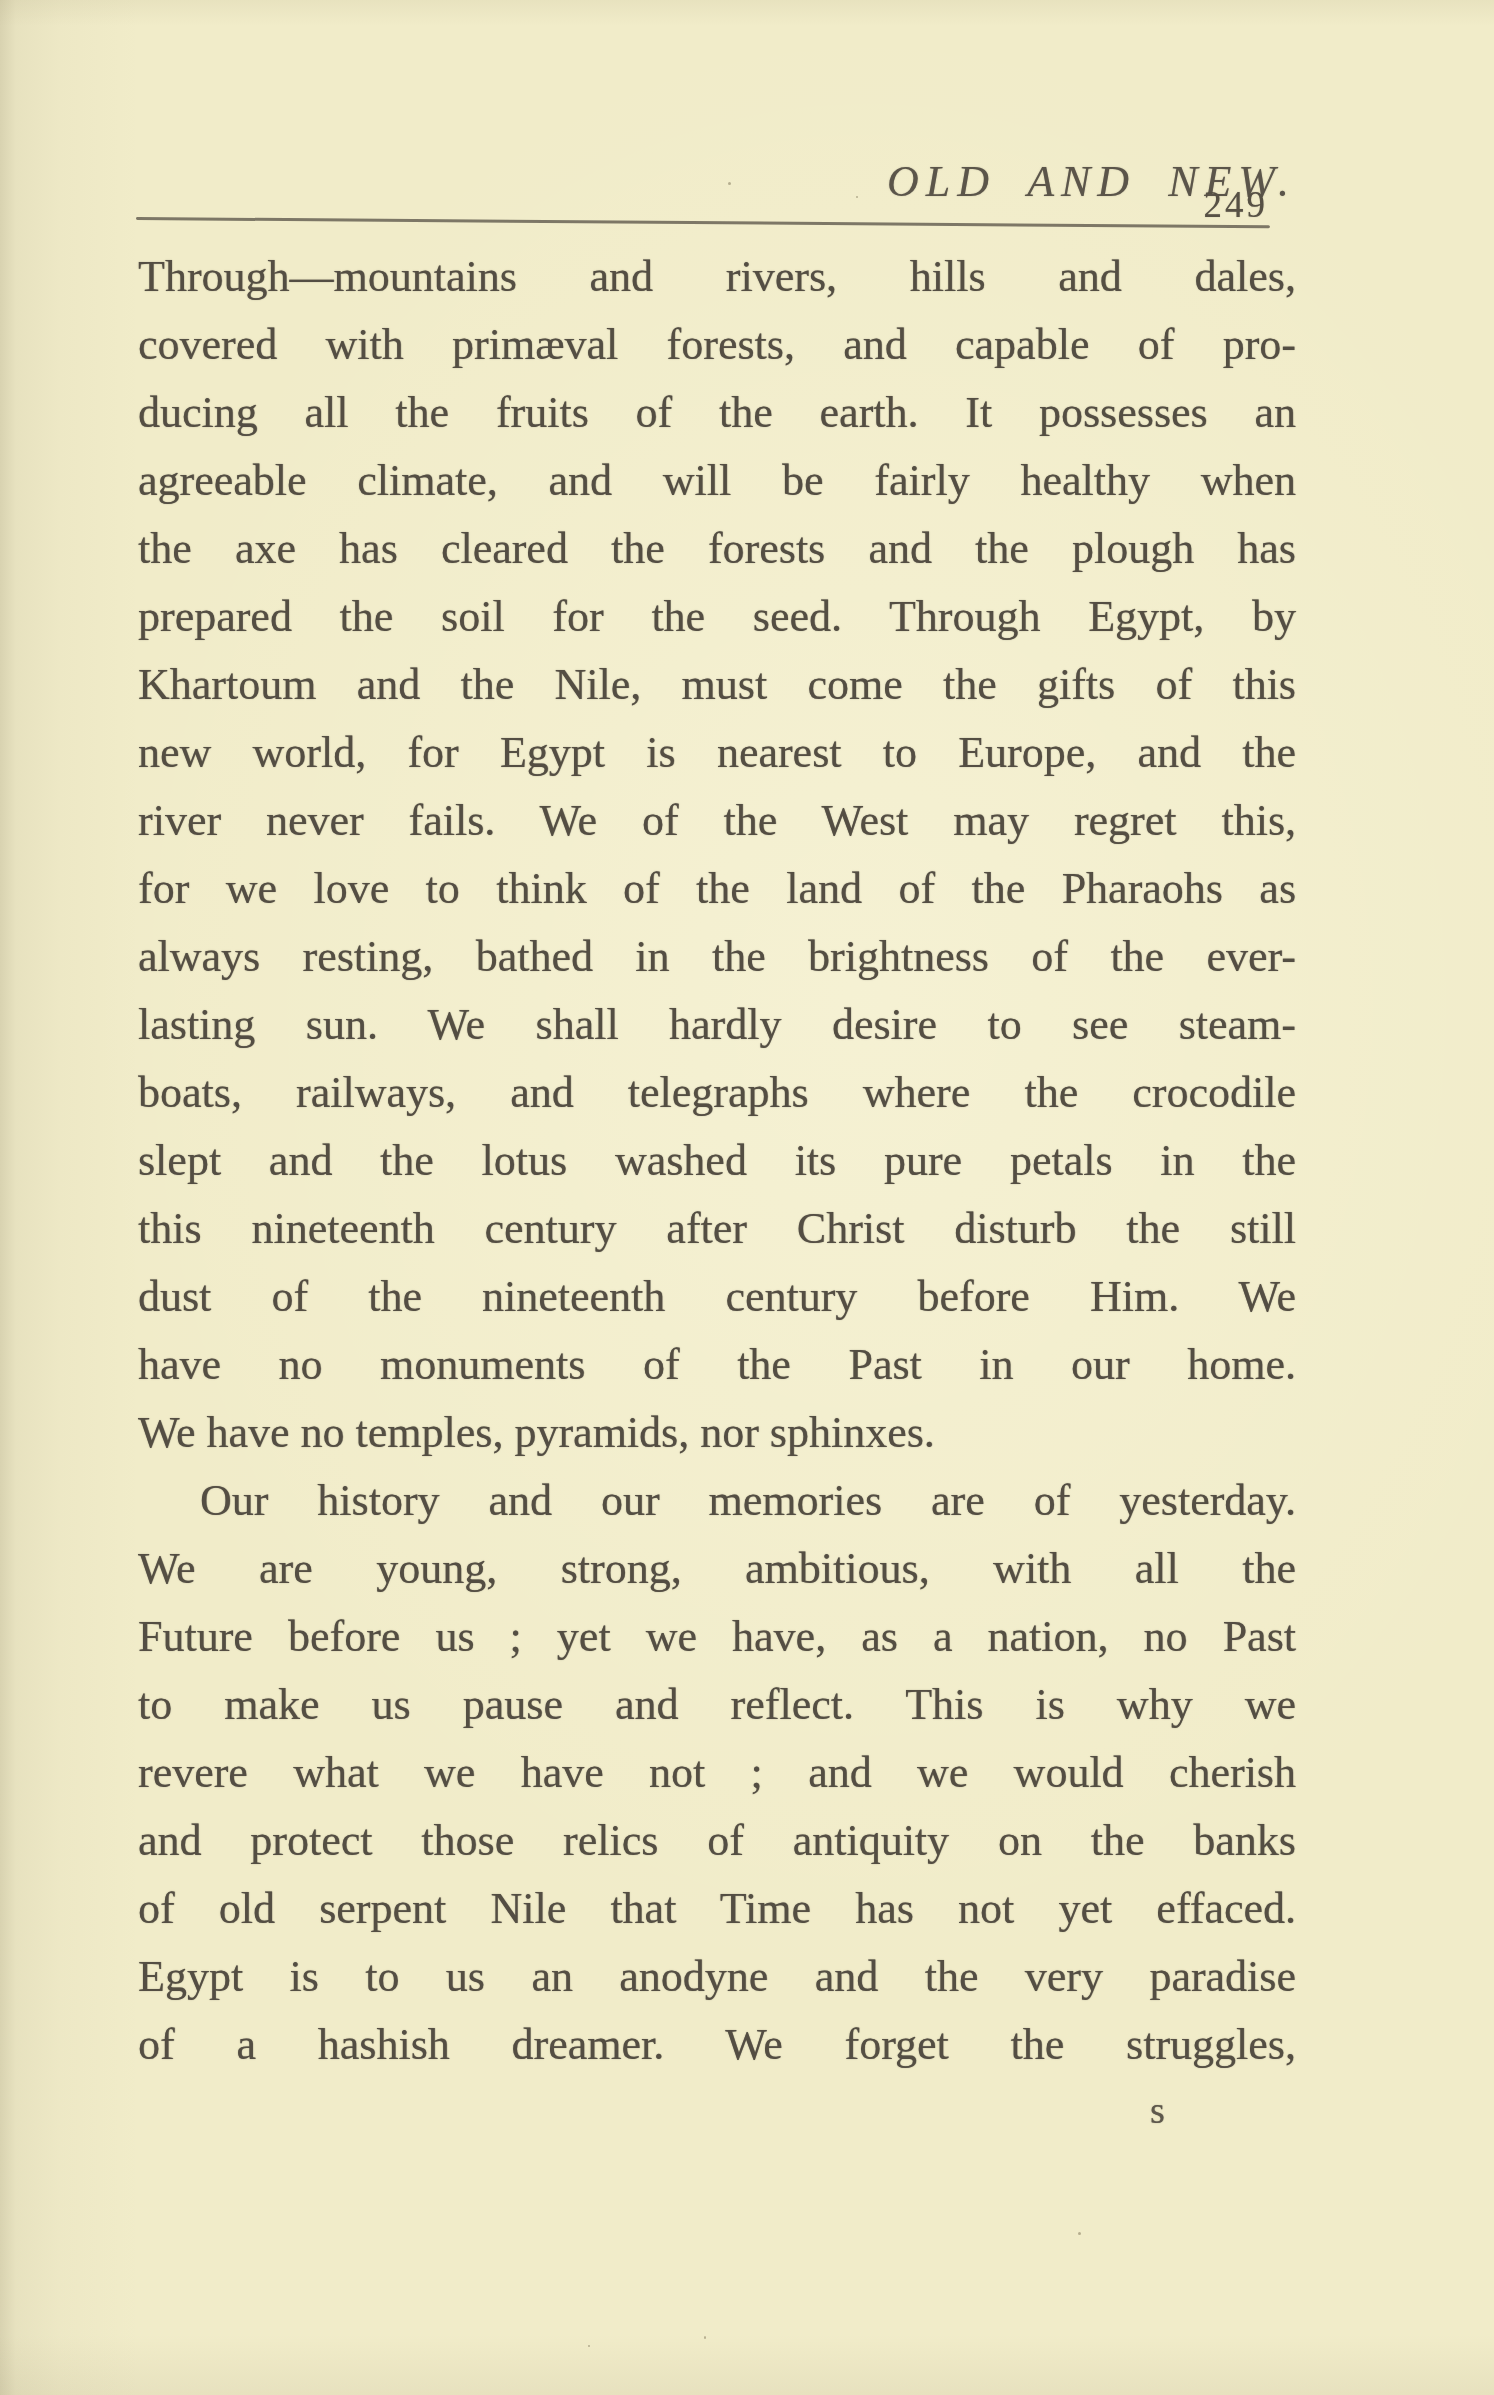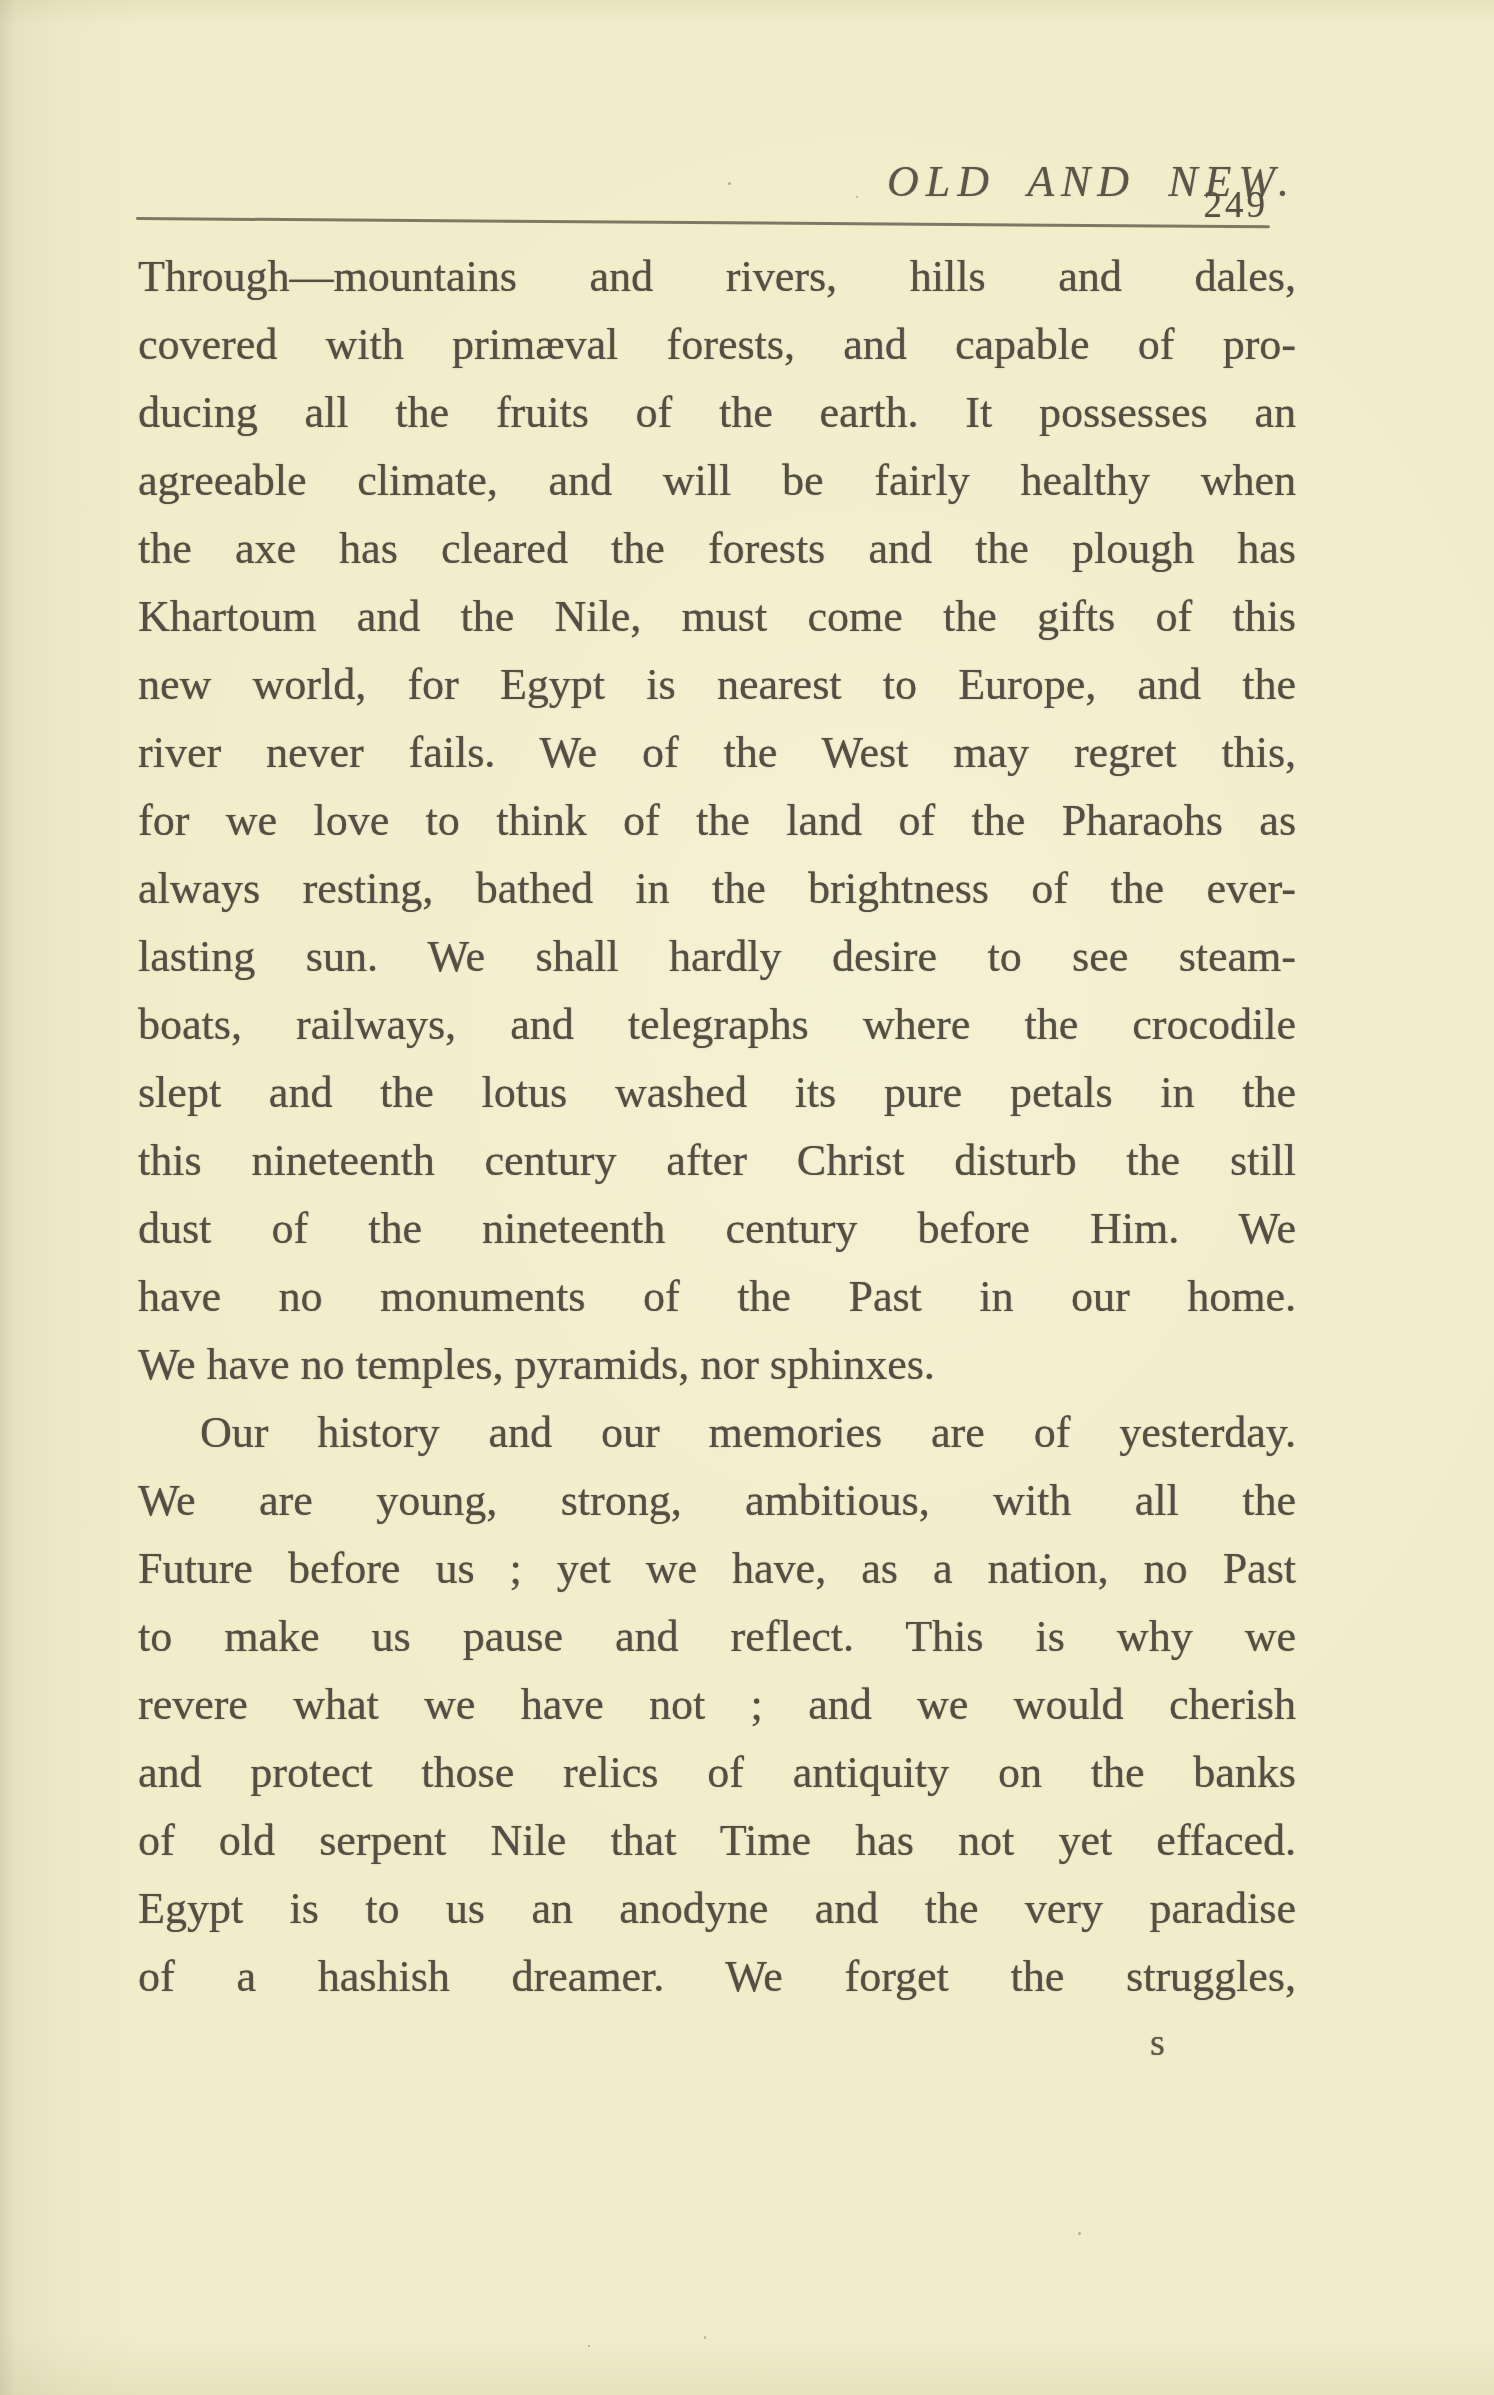--- a/index.html
+++ b/index.html
@@ -85,20 +85,21 @@
 </div>
 <div class="rule"></div>
 
 <div class="text-block">
   <div>
       <div class="line">Through—mountains and rivers, hills and dales,</div>
       <div class="line">covered with primæval forests, and capable of pro-</div>
       <div class="line">ducing all the fruits of the earth.  It possesses an</div>
       <div class="line">agreeable climate, and will be fairly healthy when</div>
       <div class="line">the axe has cleared the forests and the plough has</div>
+      <div class="line">prepared the soil for the seed.  Through Egypt, by</div>
       <div class="line">Khartoum and the Nile, must come the gifts of this</div>
       <div class="line">new world, for Egypt is nearest to Europe, and the</div>
       <div class="line">river never fails.  We of the West may regret this,</div>
       <div class="line">for we love to think of the land of the Pharaohs as</div>
       <div class="line">always resting, bathed in the brightness of the ever-</div>
       <div class="line">lasting sun.  We shall hardly desire to see steam-</div>
       <div class="line">boats, railways, and telegraphs where the crocodile</div>
       <div class="line">slept and the lotus washed its pure petals in the</div>
       <div class="line">this nineteenth century after Christ disturb the still</div>
       <div class="line">dust of the nineteenth century before Him.  We</div>

